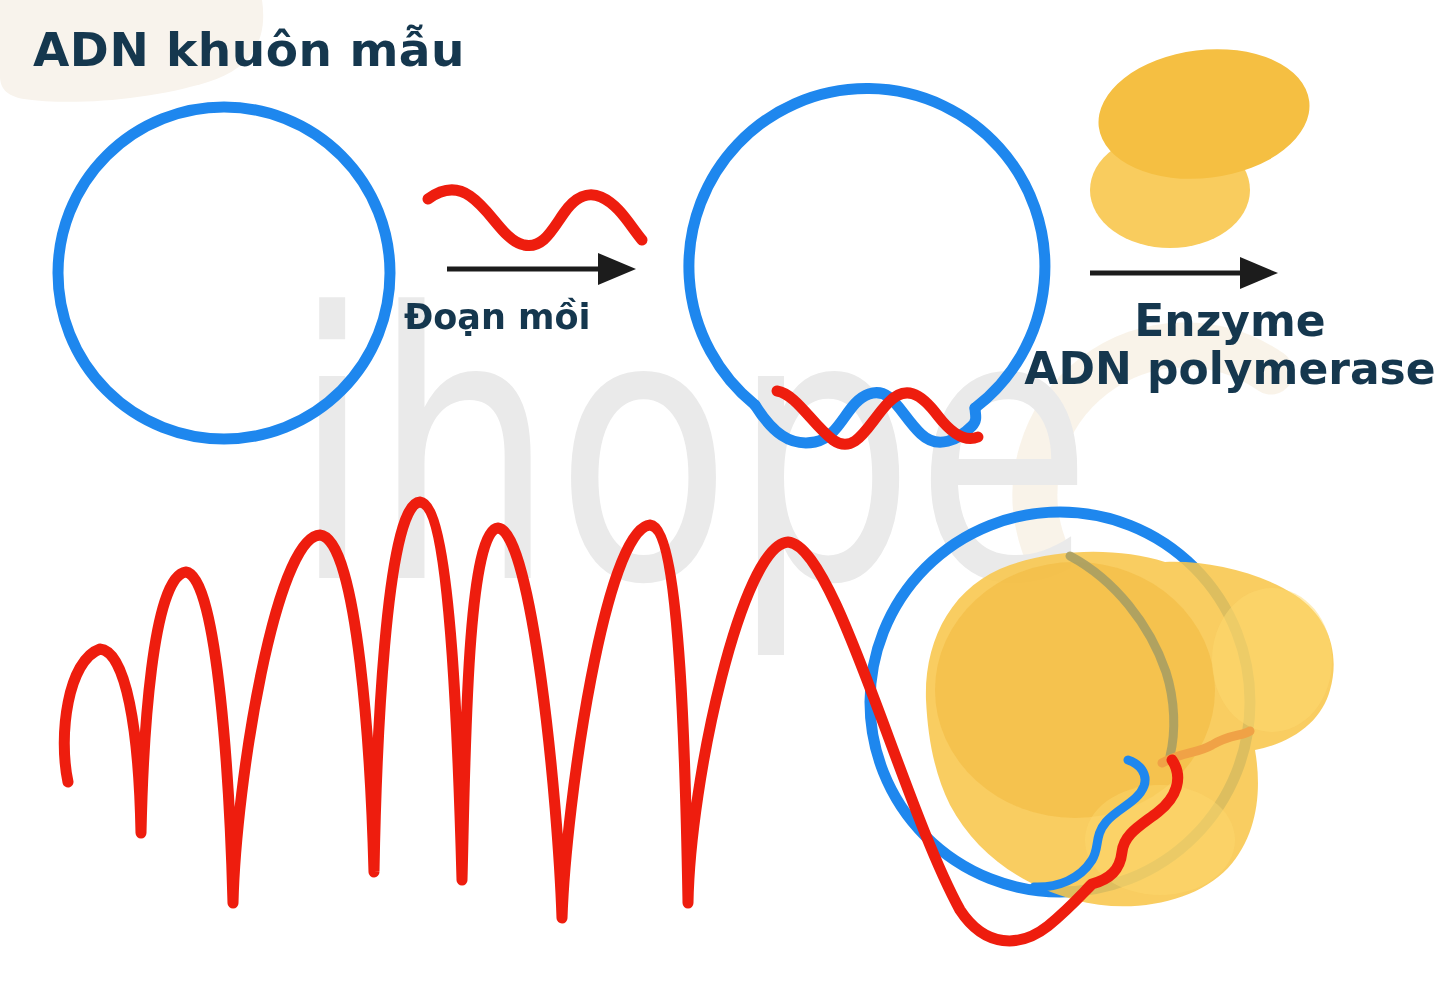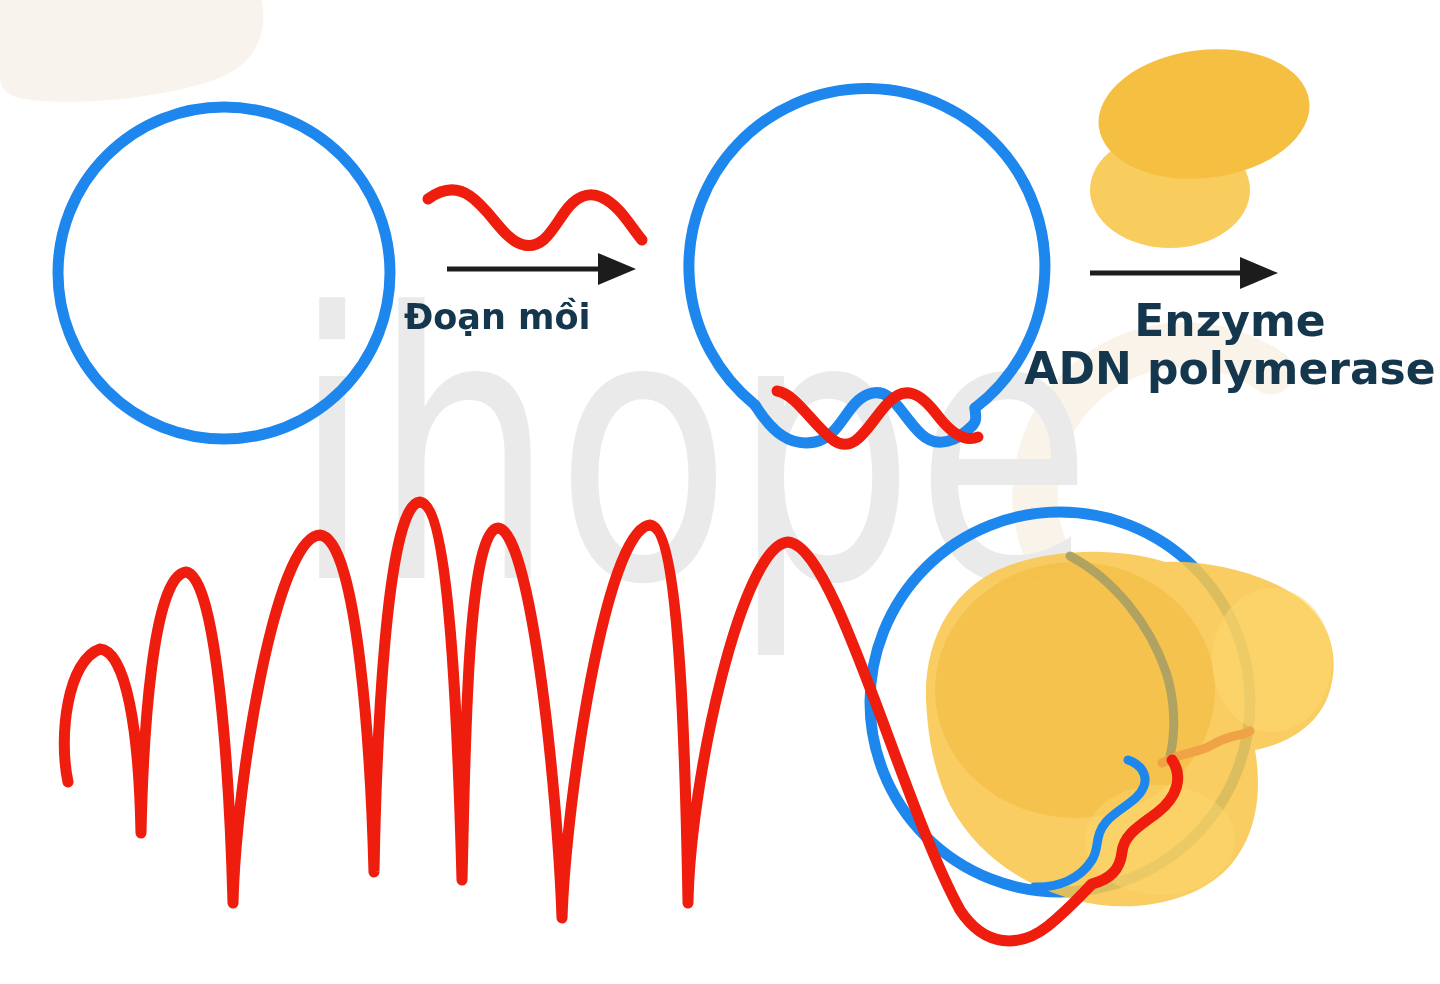--- a/index.html
+++ b/index.html
@@ -88,20 +88,21 @@
              C 682 528 686 790 688 903
              C 690 780 742 545 788 542
              C 836 546 900 800 960 910
              C 985 948 1020 948 1048 926
              C 1070 908 1082 894 1092 884
              C 1110 879 1120 870 1122 852
              C 1124 834 1140 826 1158 812
              C 1176 798 1184 778 1172 760" fill="none" stroke="#ee1d0e" stroke-width="11" stroke-linecap="round" stroke-linejoin="round"></path>
   </svg>
 
+  <div class="label title">ADN khuôn mẫu</div>
 
   <div class="label primer-label">Đoạn mồi</div>
 
   <div class="label enzyme-label">
     <div>Enzyme</div>
     <div>ADN polymerase</div>
   </div>
 
 </div>
 

